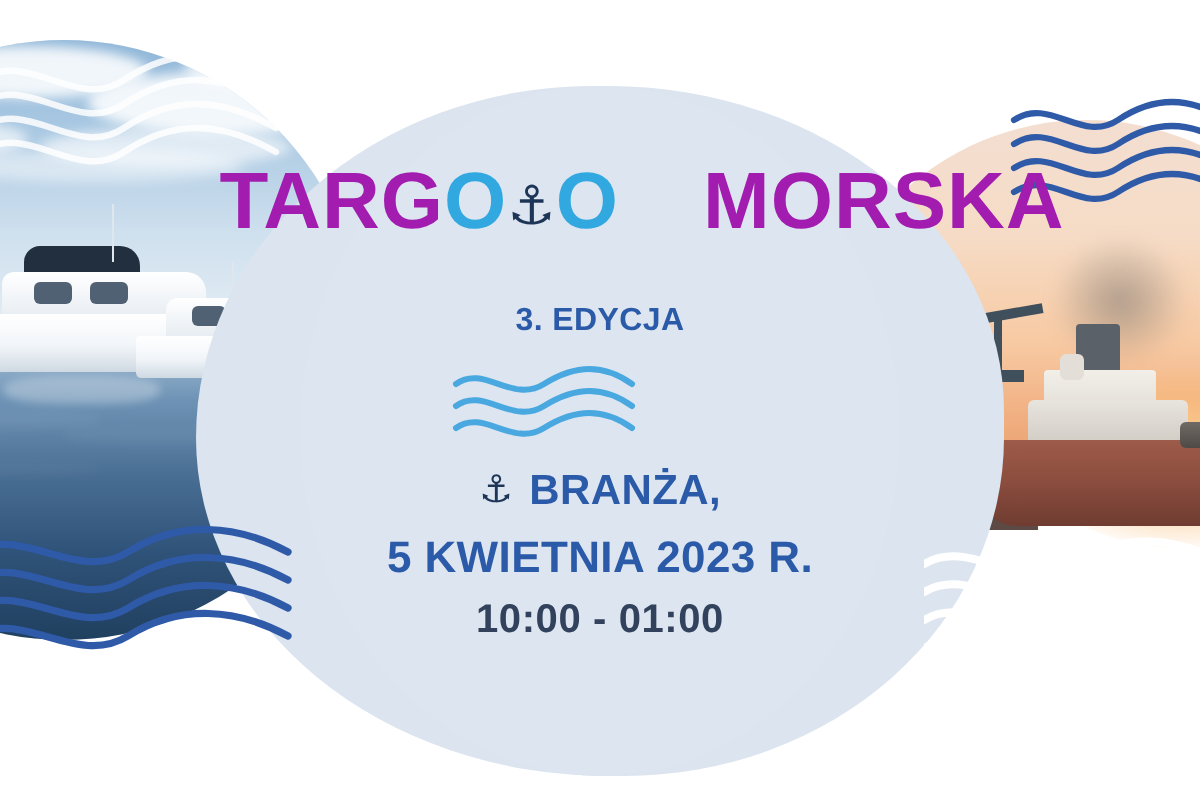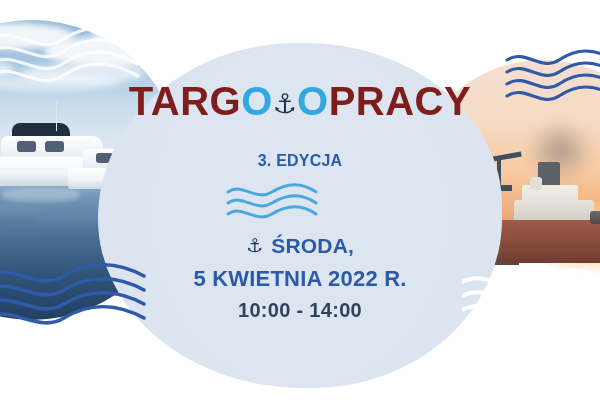--- a/index.html
+++ b/index.html
@@ -76,21 +76,21 @@
   .waves{position:absolute;pointer-events:none;}
   .waves svg{display:block;}
 
   
   #text-block{position:absolute;left:0;top:0;width:600px;height:400px;}
   #title{
     position:absolute;left:0;top:81px;width:600px;text-align:center;
     font-size:40px;font-weight:bold;letter-spacing:.5px;line-height:1;
     color:#1d3557;white-space:nowrap;
   }
-  #title .lt{color:#7f1d1d;}
+  #title .lt{color:#a21caf;margin-left:42px;}
   #title .ob{color:#31a8e0;}
   #title .anchor-mark{color:#1d3557;font-size:27px;vertical-align:2px;letter-spacing:0;}
   #subtitle{
     position:absolute;left:0;top:129px;width:600px;text-align:center;
     font-size:17.5px;font-weight:bold;color:#2b5ba8;letter-spacing:.2px;
   }
   #edition{
     position:absolute;left:0;top:152px;width:600px;text-align:center;
     font-size:16px;font-weight:bold;color:#2b5ba8;letter-spacing:.2px;
   }
@@ -254,26 +254,26 @@
         <path d="M0 28 C24 14, 48 44, 74 28 S126 14, 150 28"></path>
         <path d="M0 42 C24 28, 48 58, 74 42 S126 28, 150 42"></path>
         <path d="M0 56 C24 42, 48 72, 74 56 S126 42, 150 56"></path>
       </g>
     </svg>
   </div>
 
   <div id="text-block">
 
     <div id="title">
-      <span class="lt">TARG</span><span class="ob">O</span><span class="anchor-mark">⚓</span><span class="ob">O</span><span class="lt">PRACY</span>
+      <span class="lt">TARG</span><span class="ob">O</span><span class="anchor-mark">⚓</span><span class="ob">O</span><span class="lt">MORSKA</span>
     </div>
 
     <div id="edition">3. EDYCJA</div>
 
     <div id="date-day">
-      <span class="anchor-mark">⚓</span><span>ŚRODA,</span>
-    </div>
-
-    <div id="date-full">5 KWIETNIA 2022 R.</div>
-    <div id="hours">10:00 - 14:00</div>
+      <span class="anchor-mark">⚓</span><span>BRANŻA,</span>
+    </div>
+
+    <div id="date-full">5 KWIETNIA 2023 R.</div>
+    <div id="hours">10:00 - 01:00</div>
   </div>
 
 </div>
 
 </body></html>

